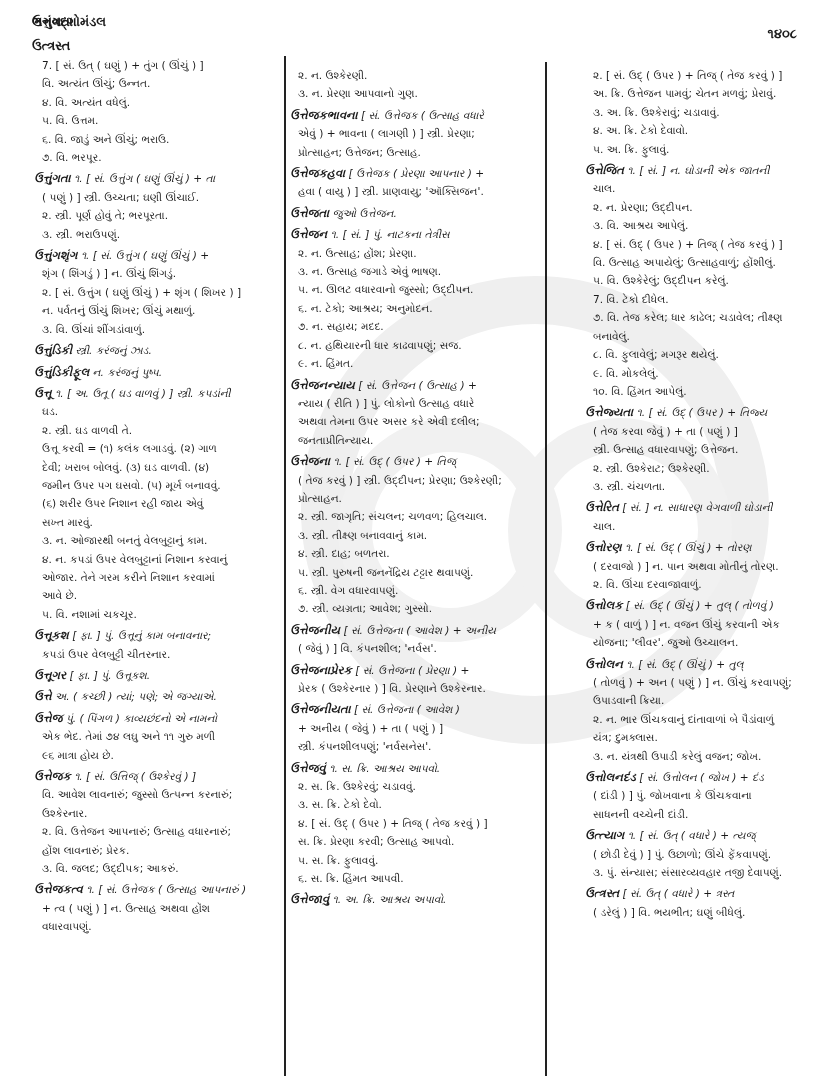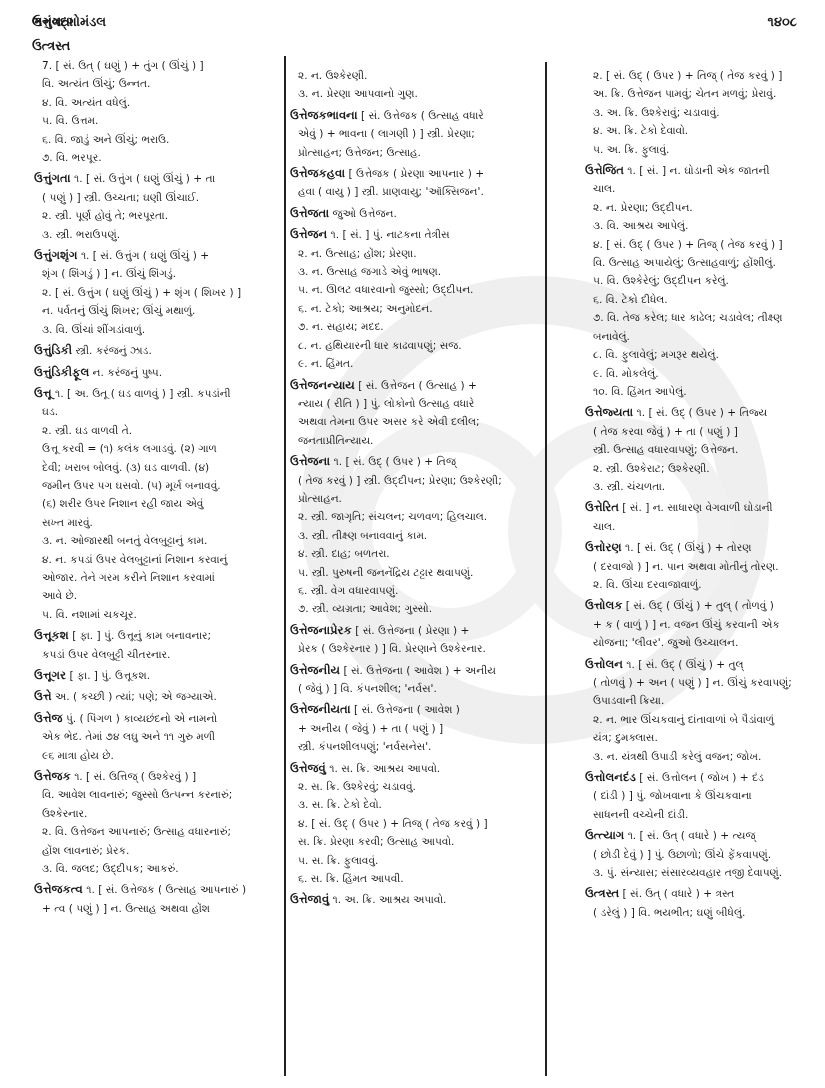--- a/index.html
+++ b/index.html
@@ -8,33 +8,33 @@
     font-family: "DejaVu Sans", sans-serif; overflow: hidden; position: relative;
   }
   .page { position: absolute; inset: 0; }
   .watermark {
     position: absolute; left: 300px; top: 230px; width: 470px; height: 560px;
     pointer-events: none;
   }
   .hdr { position: absolute; top: 14px; left: 32px; right: 28px; height: 24px; font-weight: bold; font-size: 13px; }
   .hdr .l { position: absolute; left: 0; top: 0; }
   .hdr .c { position: absolute; left: 0; right: 0; text-align: left; top: 0; }
-  .hdr .r { position: absolute; right: 0; top: 0; margin-left: 13px; }
+  .hdr .r { position: absolute; right: 0; top: 12px; margin-left: 13px; }
   .sub-guide { position: absolute; top: 38px; left: 32px; font-weight: bold; font-size: 13px; }
   .col { position: absolute; font-size: 10.6px; line-height: 18.4px; }
   .col1 { left: 34px; top: 56px; width: 244px; }
   .col2 { left: 290px; top: 66px; width: 250px; }
   .col3 { left: 585px; top: 66px; width: 244px; }
   .rule { position: absolute; width: 1.5px; background: #222; }
   .r1 { left: 284px; top: 56px; height: 1020px; }
   .r2 { left: 545px; top: 62px; height: 1014px; }
   .entry { margin-bottom: 3px; }
   .hw { font-weight: bold; font-size: 11.6px; }
   .line { display: block; padding-left: 10px; }
-  .line.first { padding-left: 0; }
+  .line.first { padding-left: 0; font-style: italic; }
   .line.sense { padding-left: 8px; }
 </style>
 </head>
 <body>
 
 <div class="page">
 
   <svg class="watermark" viewBox="0 0 470 560">
     <circle cx="235" cy="280" r="210" fill="none" stroke="#efefef" stroke-width="48"></circle>
     <circle cx="150" cy="300" r="95" fill="none" stroke="#f1f1f1" stroke-width="34"></circle>
@@ -113,20 +113,21 @@
         <span class="line first"><span class="hw">ઉત્તેજક</span> <span>૧. [ સં. ઉત્તિજ્ ( ઉશ્કેરવું ) ]</span></span>
         <span class="line sense"><span>વિ. આવેશ લાવનારું; જુસ્સો ઉત્પન્ન કરનારું;</span></span>
         <span class="line sense"><span>ઉશ્કેરનાર.</span></span>
         <span class="line sense"><span>૨. વિ. ઉત્તેજન આપનારું; ઉત્સાહ વધારનારું;</span></span>
         <span class="line sense"><span>હોંશ લાવનારું; પ્રેરક.</span></span>
         <span class="line sense"><span>૩. વિ. જલદ; ઉદ્દીપક; આકરું.</span></span>
       </div>
       <div class="entry">
         <span class="line first"><span class="hw">ઉત્તેજકત્વ</span> <span>૧. [ સં. ઉત્તેજક ( ઉત્સાહ આપનારું )</span></span>
         <span class="line sense"><span>+ ત્વ ( પણું ) ] ન. ઉત્સાહ અથવા હોંશ</span></span>
+        <span class="line sense"><span>વધારવાપણું.</span></span>
       </div>
     </div>
   <div class="col col2">
       <div class="entry">
         <span class="line sense"><span>૨. ન. ઉશ્કેરણી.</span></span>
         <span class="line sense"><span>૩. ન. પ્રેરણા આપવાનો ગુણ.</span></span>
       </div>
       <div class="entry">
         <span class="line first"><span class="hw">ઉત્તેજકભાવના</span> <span>[ સં. ઉત્તેજક ( ઉત્સાહ વધારે</span></span>
         <span class="line sense"><span>એવું ) + ભાવના ( લાગણી ) ] સ્ત્રી. પ્રેરણા;</span></span>
@@ -160,26 +161,26 @@
         <span class="line sense"><span>( તેજ કરવું ) ] સ્ત્રી. ઉદ્દીપન; પ્રેરણા; ઉશ્કેરણી;</span></span>
         <span class="line sense"><span>પ્રોત્સાહન.</span></span>
         <span class="line sense"><span>૨. સ્ત્રી. જાગૃતિ; સંચલન; ચળવળ; હિલચાલ.</span></span>
         <span class="line sense"><span>૩. સ્ત્રી. તીક્ષ્ણ બનાવવાનું કામ.</span></span>
         <span class="line sense"><span>૪. સ્ત્રી. દાહ; બળતરા.</span></span>
         <span class="line sense"><span>૫. સ્ત્રી. પુરુષની જનનેંદ્રિય ટટ્ટાર થવાપણું.</span></span>
         <span class="line sense"><span>૬. સ્ત્રી. વેગ વધારવાપણું.</span></span>
         <span class="line sense"><span>૭. સ્ત્રી. વ્યગ્રતા; આવેશ; ગુસ્સો.</span></span>
       </div>
       <div class="entry">
+        <span class="line first"><span class="hw">ઉત્તેજનીય</span> <span>[ સં. ઉત્તેજના ( આવેશ ) + અનીય</span></span>
+        <span class="line sense"><span>( જેવું ) ] વિ. કંપનશીલ; 'નર્વસ'.</span></span>
+      </div>
+      <div class="entry">
         <span class="line first"><span class="hw">ઉત્તેજનાપ્રેરક</span> <span>[ સં. ઉત્તેજના ( પ્રેરણા ) +</span></span>
         <span class="line sense"><span>પ્રેરક ( ઉશ્કેરનાર ) ] વિ. પ્રેરણાને ઉશ્કેરનાર.</span></span>
-      </div>
-      <div class="entry">
-        <span class="line first"><span class="hw">ઉત્તેજનીય</span> <span>[ સં. ઉત્તેજના ( આવેશ ) + અનીય</span></span>
-        <span class="line sense"><span>( જેવું ) ] વિ. કંપનશીલ; 'નર્વસ'.</span></span>
       </div>
       <div class="entry">
         <span class="line first"><span class="hw">ઉત્તેજનીયતા</span> <span>[ સં. ઉત્તેજના ( આવેશ )</span></span>
         <span class="line sense"><span>+ અનીય ( જેવું ) + તા ( પણું ) ]</span></span>
         <span class="line sense"><span>સ્ત્રી. કંપનશીલપણું; 'નર્વસનેસ'.</span></span>
       </div>
       <div class="entry">
         <span class="line first"><span class="hw">ઉત્તેજવું</span> <span>૧. સ. ક્રિ. આશ્રય આપવો.</span></span>
         <span class="line sense"><span>૨. સ. ક્રિ. ઉશ્કેરવું; ચડાવવું.</span></span>
         <span class="line sense"><span>૩. સ. ક્રિ. ટેકો દેવો.</span></span>
@@ -201,21 +202,21 @@
         <span class="line sense"><span>૫. અ. ક્રિ. ફુલાવું.</span></span>
       </div>
       <div class="entry">
         <span class="line first"><span class="hw">ઉત્તેજિત</span> <span>૧. [ સં. ] ન. ઘોડાની એક જાતની</span></span>
         <span class="line sense"><span>ચાલ.</span></span>
         <span class="line sense"><span>૨. ન. પ્રેરણા; ઉદ્દીપન.</span></span>
         <span class="line sense"><span>૩. વિ. આશ્રય આપેલું.</span></span>
         <span class="line sense"><span>૪. [ સં. ઉદ્ ( ઉપર ) + તિજ્ ( તેજ કરવું ) ]</span></span>
         <span class="line sense"><span>વિ. ઉત્સાહ અપાયેલું; ઉત્સાહવાળું; હોંશીલું.</span></span>
         <span class="line sense"><span>૫. વિ. ઉશ્કેરેલું; ઉદ્દીપન કરેલું.</span></span>
-        <span class="line sense"><span>૬. વિ. ટેકો દીધેલ.</span></span>
+        <span class="line sense"><span>7. વિ. ટેકો દીધેલ.</span></span>
         <span class="line sense"><span>૭. વિ. તેજ કરેલ; ધાર કાઢેલ; ચડાવેલ; તીક્ષ્ણ</span></span>
         <span class="line sense"><span>બનાવેલું.</span></span>
         <span class="line sense"><span>૮. વિ. ફુલાવેલું; મગરૂર થયેલું.</span></span>
         <span class="line sense"><span>૯. વિ. મોકલેલું.</span></span>
         <span class="line sense"><span>૧૦. વિ. હિંમત આપેલું.</span></span>
       </div>
       <div class="entry">
         <span class="line first"><span class="hw">ઉત્તેજ્યતા</span> <span>૧. [ સં. ઉદ્ ( ઉપર ) + તિજ્ય</span></span>
         <span class="line sense"><span>( તેજ કરવા જેવું ) + તા ( પણું ) ]</span></span>
         <span class="line sense"><span>સ્ત્રી. ઉત્સાહ વધારવાપણું; ઉત્તેજન.</span></span>

